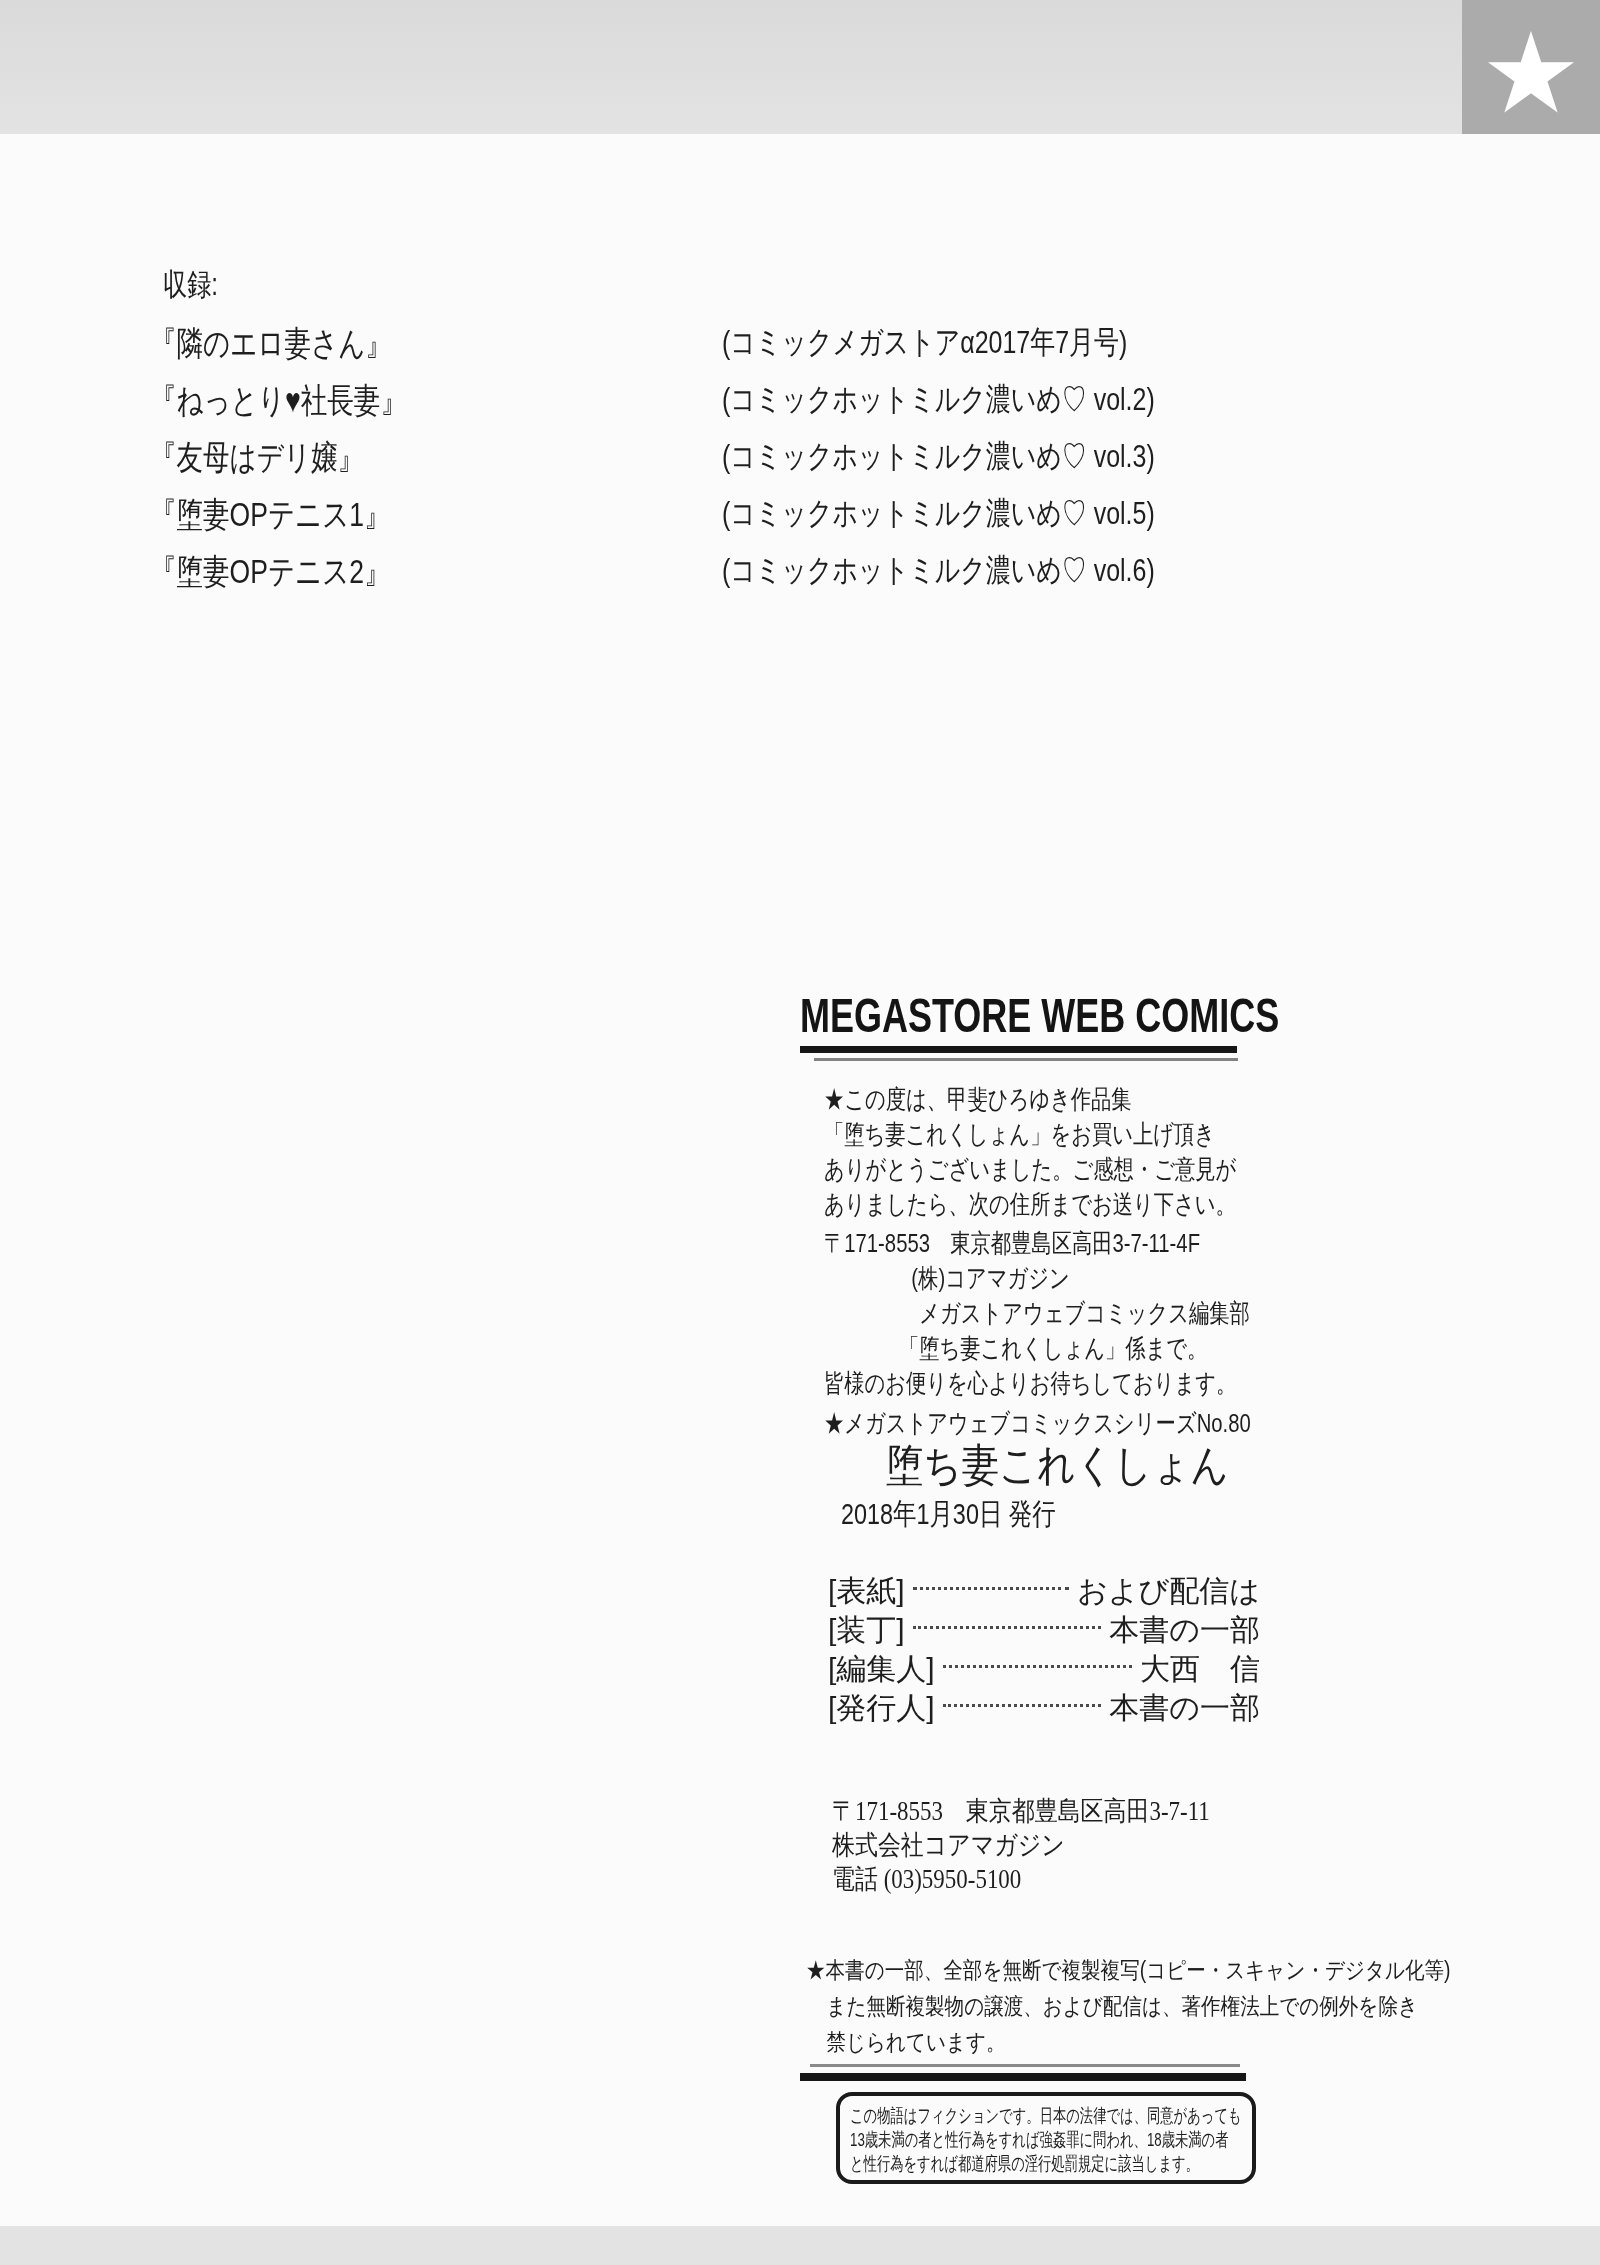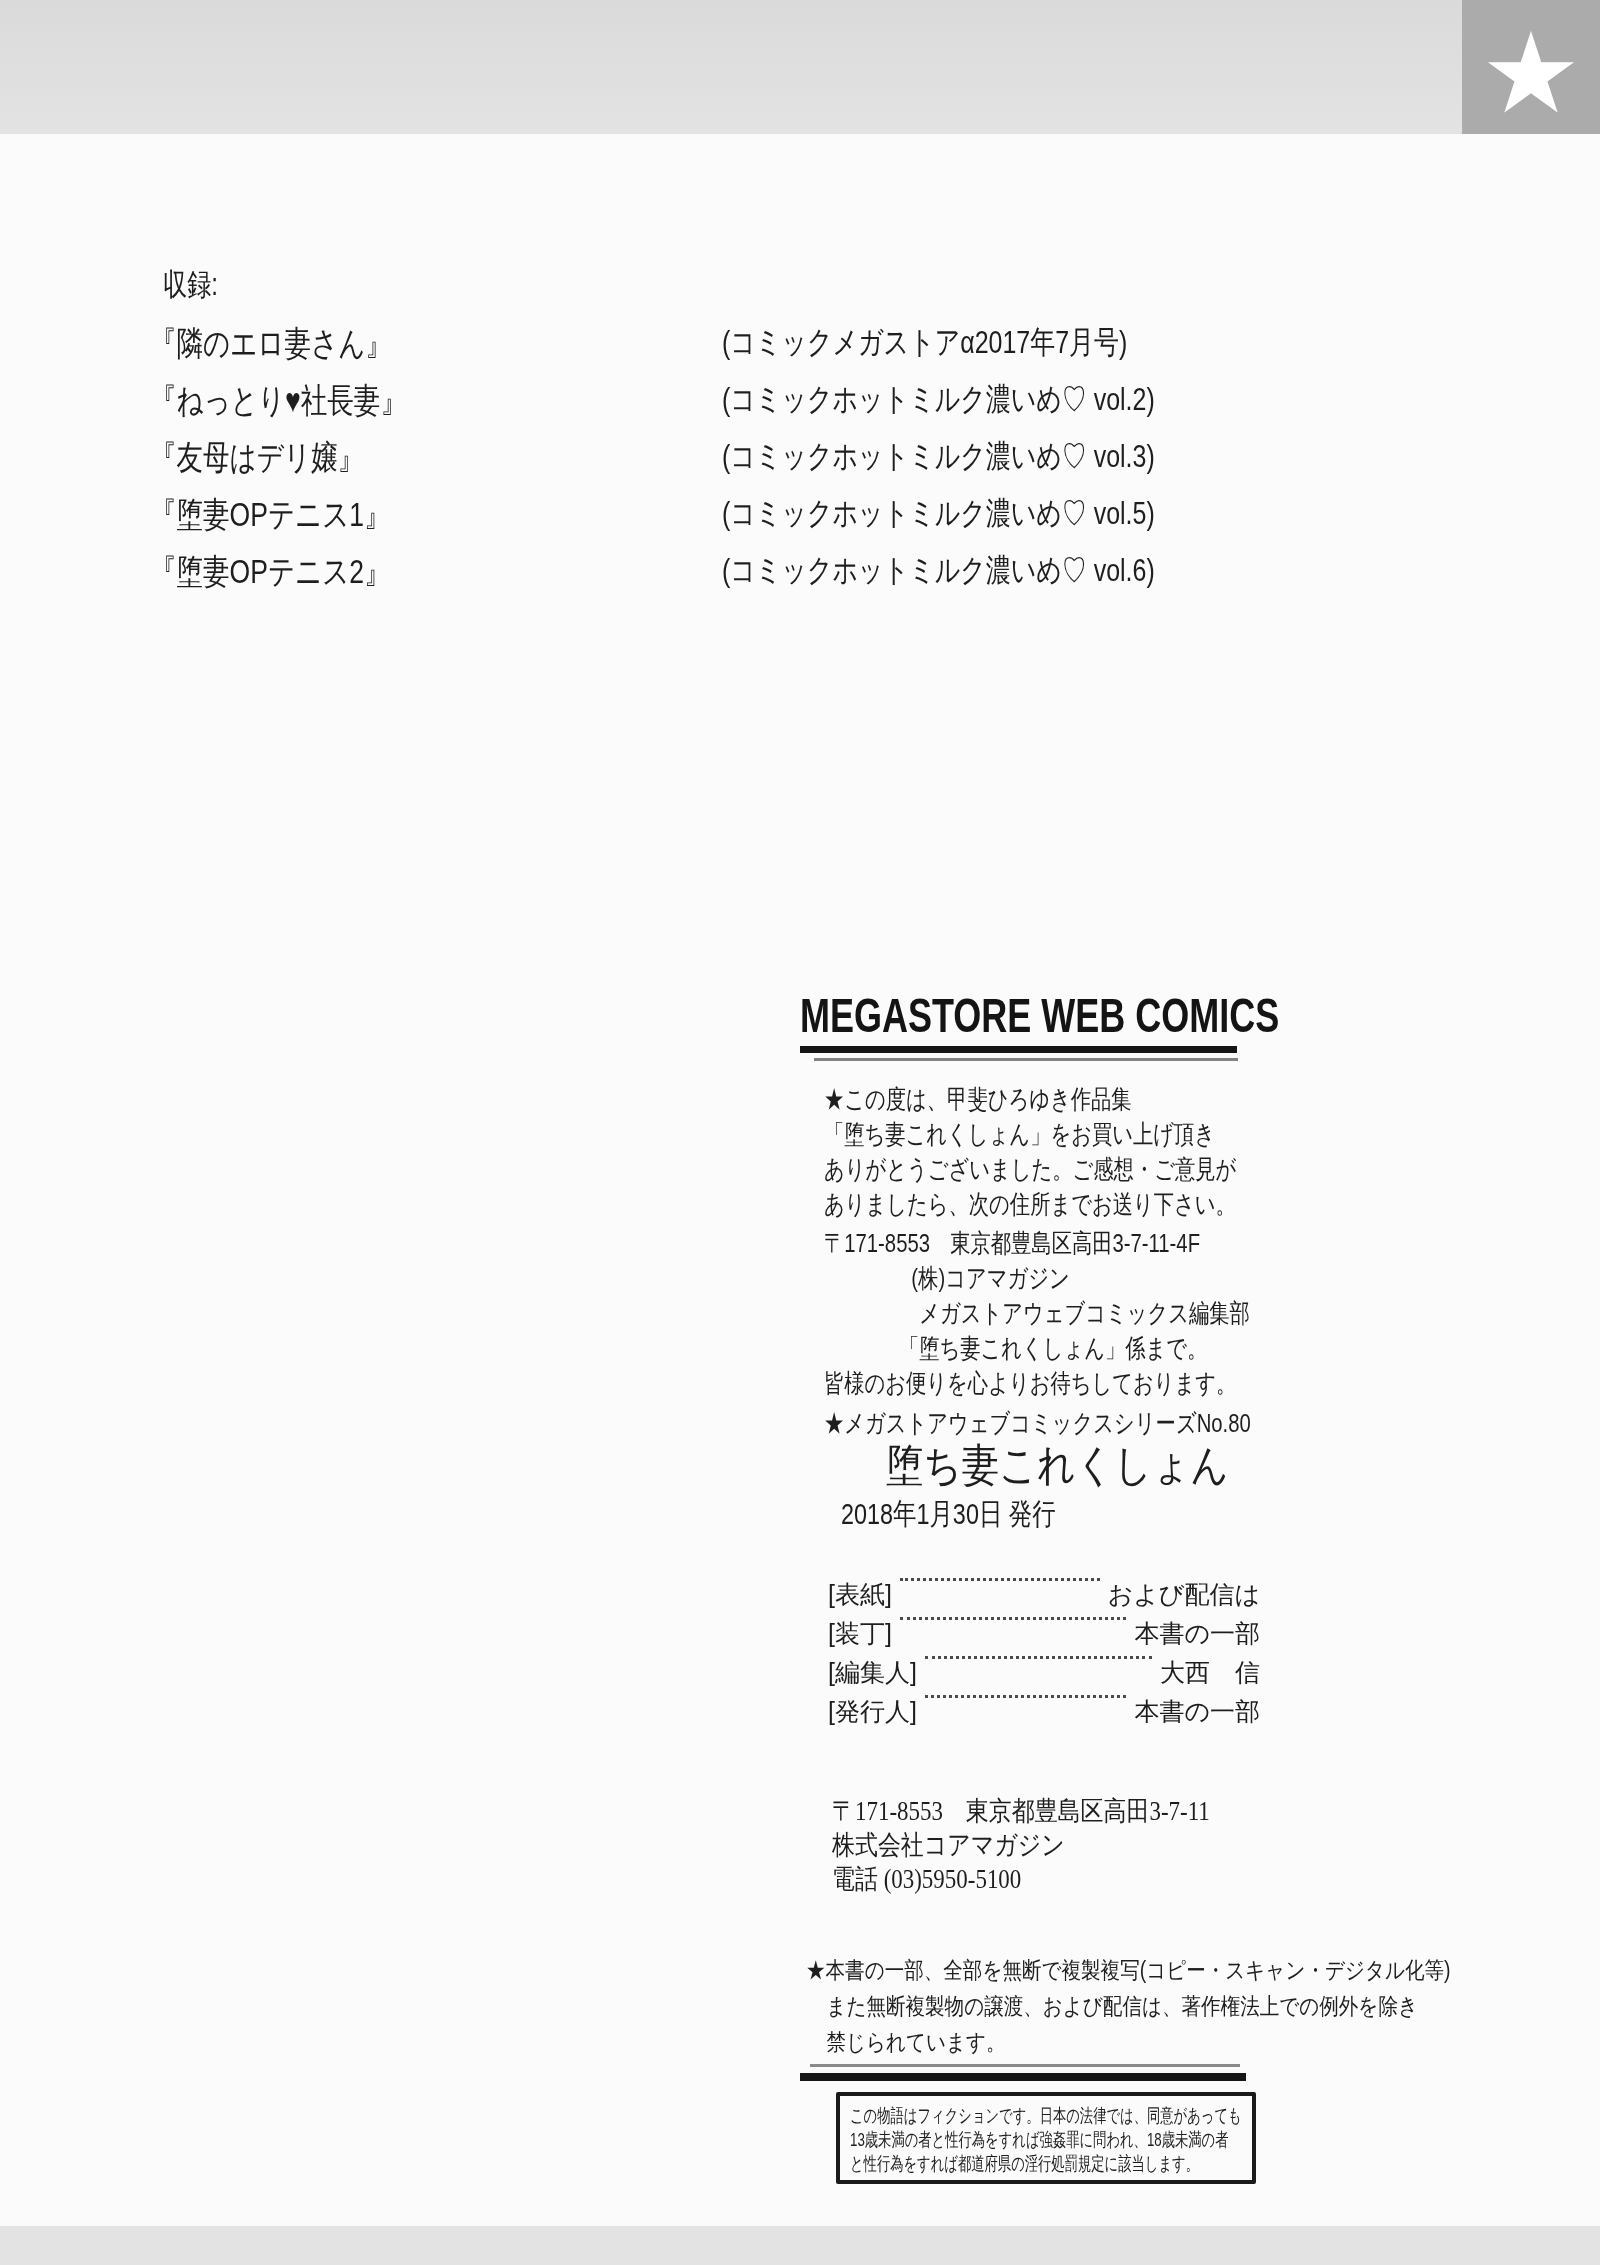--- a/index.html
+++ b/index.html
@@ -31,30 +31,30 @@
   .rule-thin-top{left:814px;top:1058px;width:424px;height:3px;background:#828282;}
   .thanks{left:824px;top:1082px;font-size:26px;line-height:35px;}
   .send{left:824px;top:1226px;font-size:26px;line-height:35px;}
   .send .l1{margin-left:112px;}
   .send .l2{margin-left:122px;}
   .send .l3{margin-left:96px;}
   .series{left:824px;top:1406px;font-size:26px;}
   .book-title{left:886px;top:1436px;font-size:44px;transform:scaleX(0.85);transform-origin:0 0;}
   .pub-date{left:841px;top:1494px;font-size:30px;}
   .credits{left:828px;top:1578px;width:432px;}
-  .credit-row{display:flex;align-items:flex-start;height:27px;margin-bottom:12px;font-size:25px;}
+  .credit-row{display:flex;align-items:center;height:27px;margin-bottom:12px;font-size:30px;}
   .credit-label{flex:0 0 auto;}
   .leader{flex:1 1 auto;border-bottom:3px dotted #4a4a4a;margin:0 8px 7px 8px;}
   .credit-name{flex:0 0 auto;}
   .publisher{left:832px;top:1794px;font-family:"Liberation Serif", serif;font-size:27px;line-height:34px;transform:scaleX(0.85);transform-origin:0 0;}
   .copyright{left:806px;top:1952px;font-size:23px;line-height:36px;transform:scaleX(0.85);transform-origin:0 0;}
   .copyright .hang{padding-left:24px;}
   .rule-thin-bot{left:810px;top:2064px;width:430px;height:3px;background:#8a8a8a;}
   .rule-thick-bot{left:800px;top:2073px;width:446px;height:8px;}
-  .disclaimer-box{left:836px;top:2092px;width:392px;height:68px;border:4px solid #1a1a1a;border-radius:2px;padding:8px 10px;background:#fbfbfb;}
+  .disclaimer-box{left:836px;top:2092px;width:392px;height:68px;border:4px solid #1a1a1a;border-radius:16px;padding:8px 10px;background:#fbfbfb;}
   .disclaimer-text{font-size:19px;line-height:24px;transform:scaleX(0.70);transform-origin:0 0;white-space:nowrap;}
 </style>
 </head>
 <body>
 
 <div class="abs top-band"></div>
 <div class="abs bottom-band"></div>
 <div class="abs star-box">
   <span class="star">★</span>
 </div>

